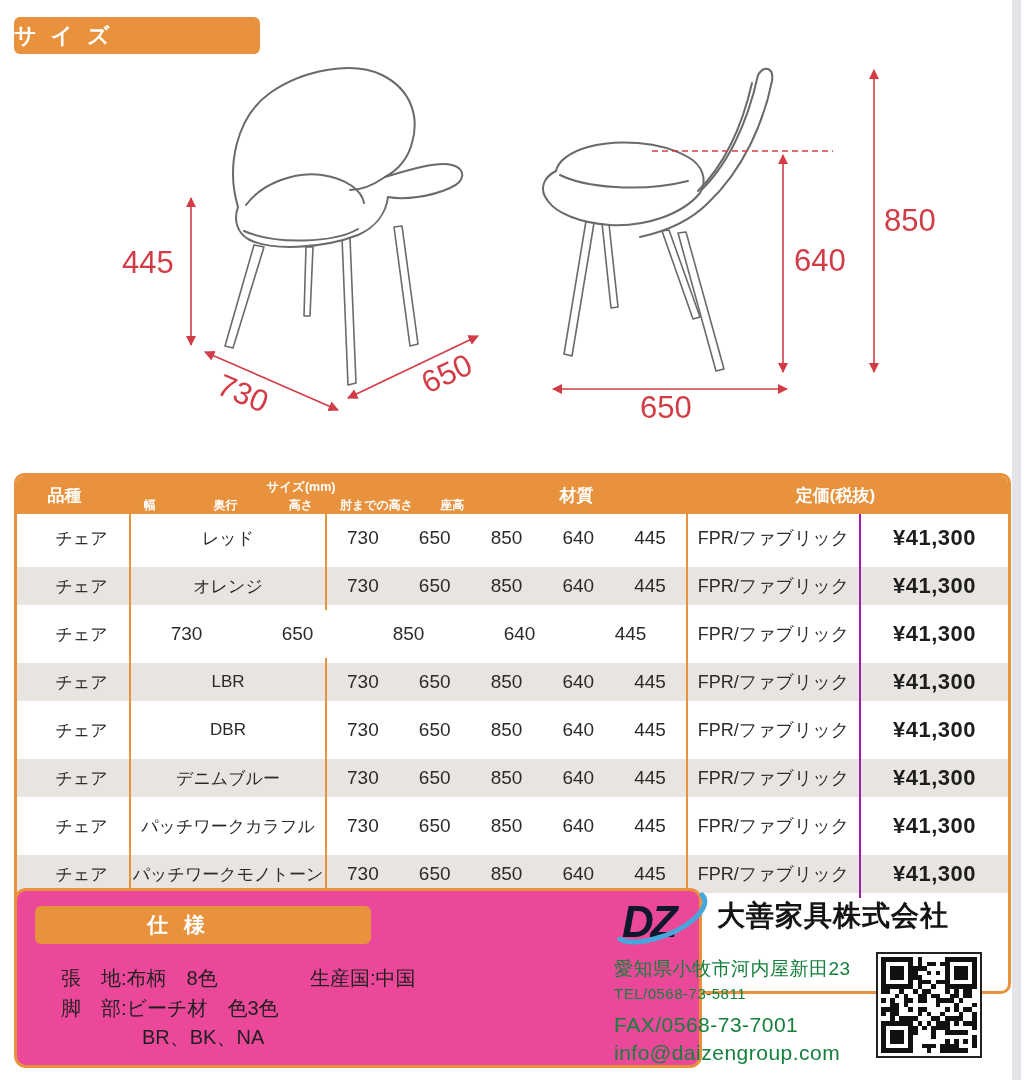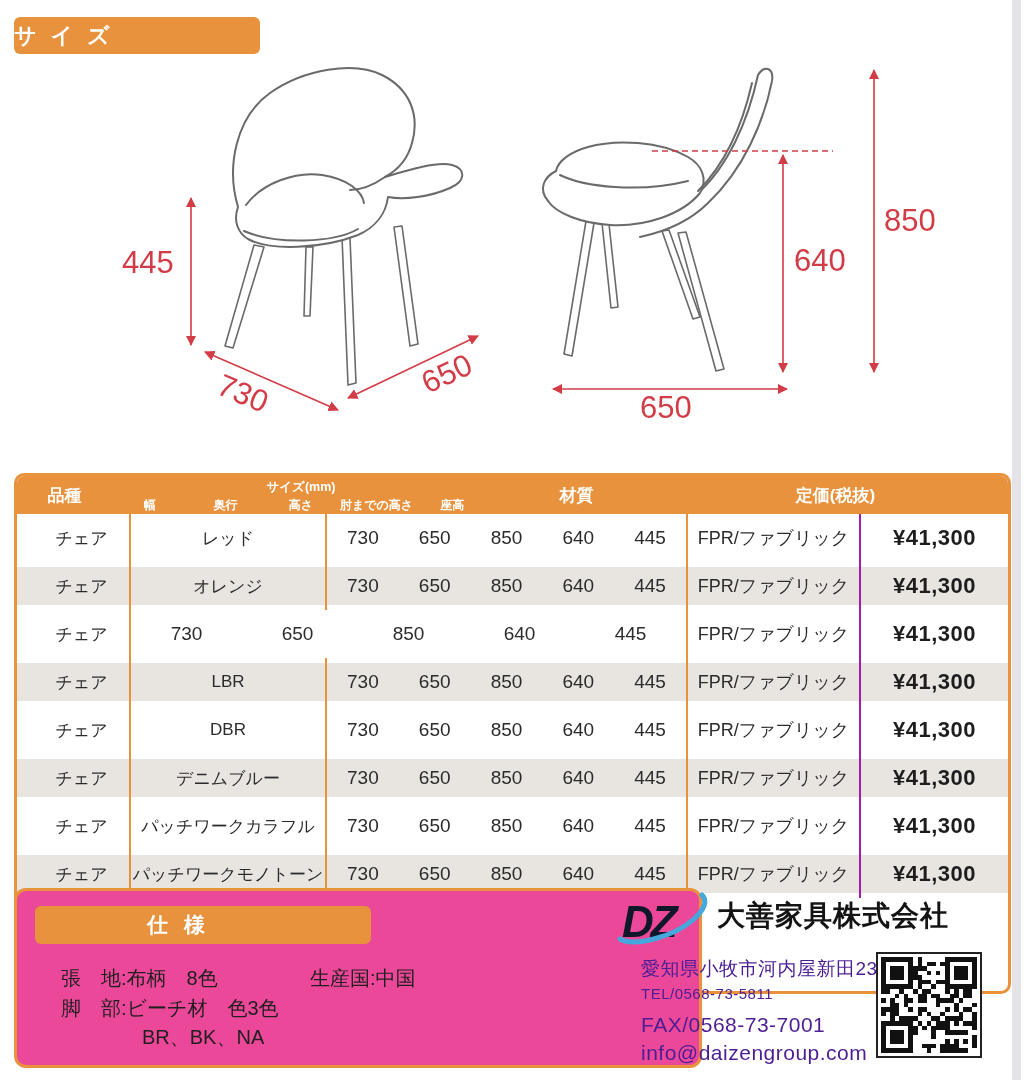--- a/index.html
+++ b/index.html
@@ -60,21 +60,21 @@
 
   
   #spec-box{
     left:14px;top:888px;width:688px;height:180px;
     border:3px solid #E8923D;border-radius:12px;box-sizing:border-box;background:#ec4899;padding-left:32px;
   }
   .spec-line{position:absolute;font-size:20px;font-weight:normal;color:#1f1f1f;white-space:pre;margin-left:19px;}
 
   
   #company-name{left:710px;top:897px;font-size:28px;font-weight:bold;color:#141414;letter-spacing:1px;margin-left:7px;}
-  .contact{left:641px;color:#4c1d95;letter-spacing:0.5px;}
+  .contact{left:614px;color:#15803d;letter-spacing:0.5px;}
   #company-address{top:956px;font-size:19px;}
   #company-tel{top:985px;font-size:15px;}
   #company-fax{top:1013px;font-size:21px;}
   #company-email{top:1041px;font-size:21px;}
 
   #logo{left:622px;top:889px;width:86px;height:54px;}
   #logo .dz{
     position:absolute;left:0;top:2px;font-size:44px;font-weight:bold;font-style:italic;
     color:#0f172a;letter-spacing:-3px;line-height:1;margin-top:9px;
   }

